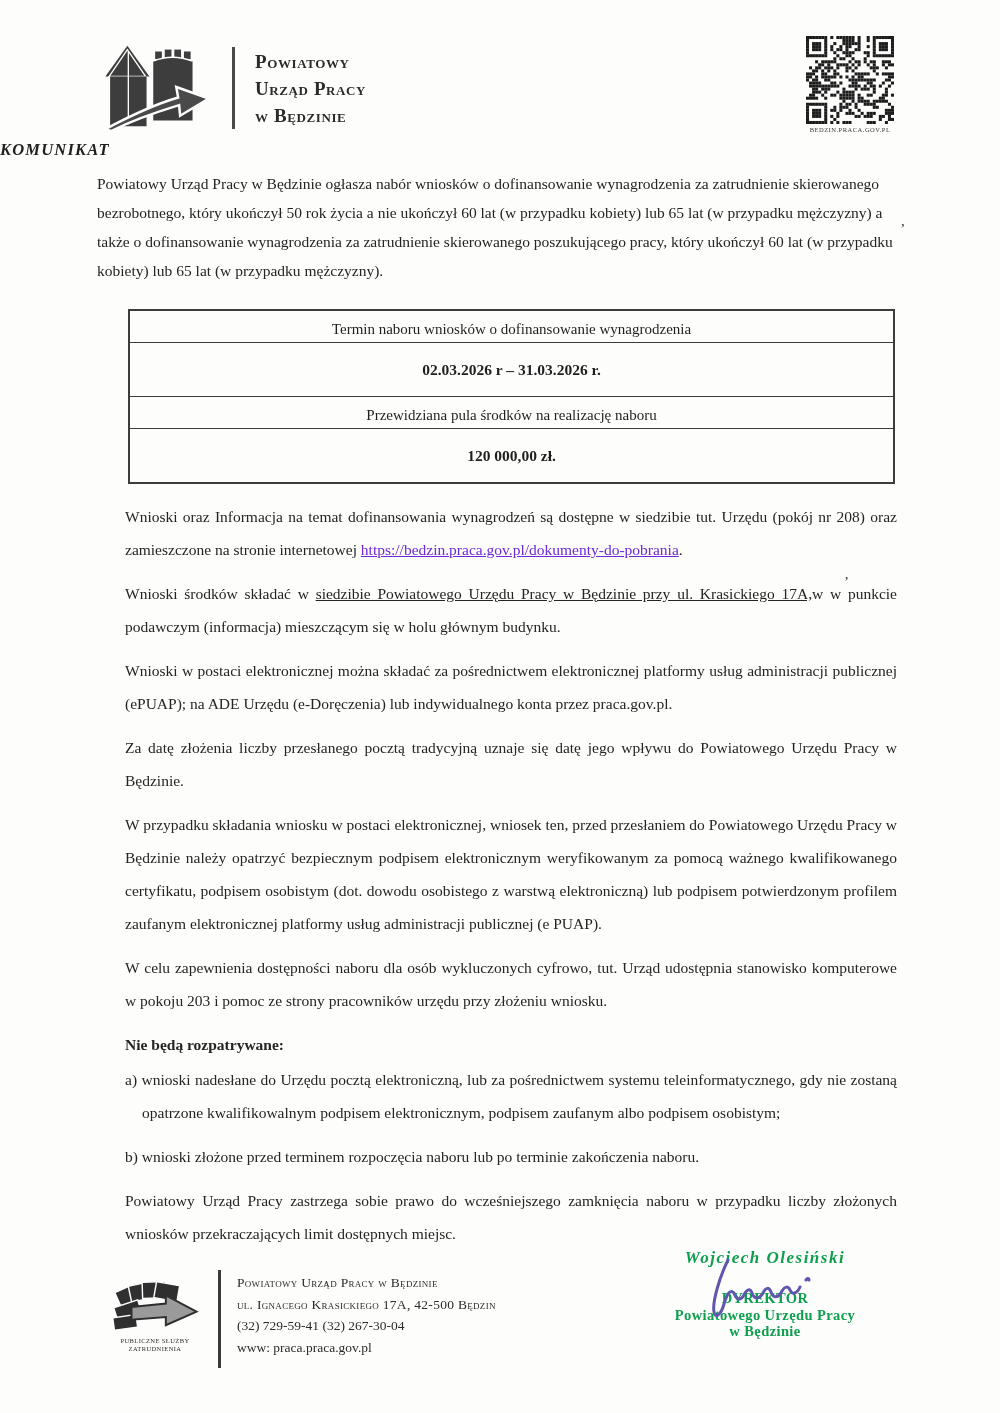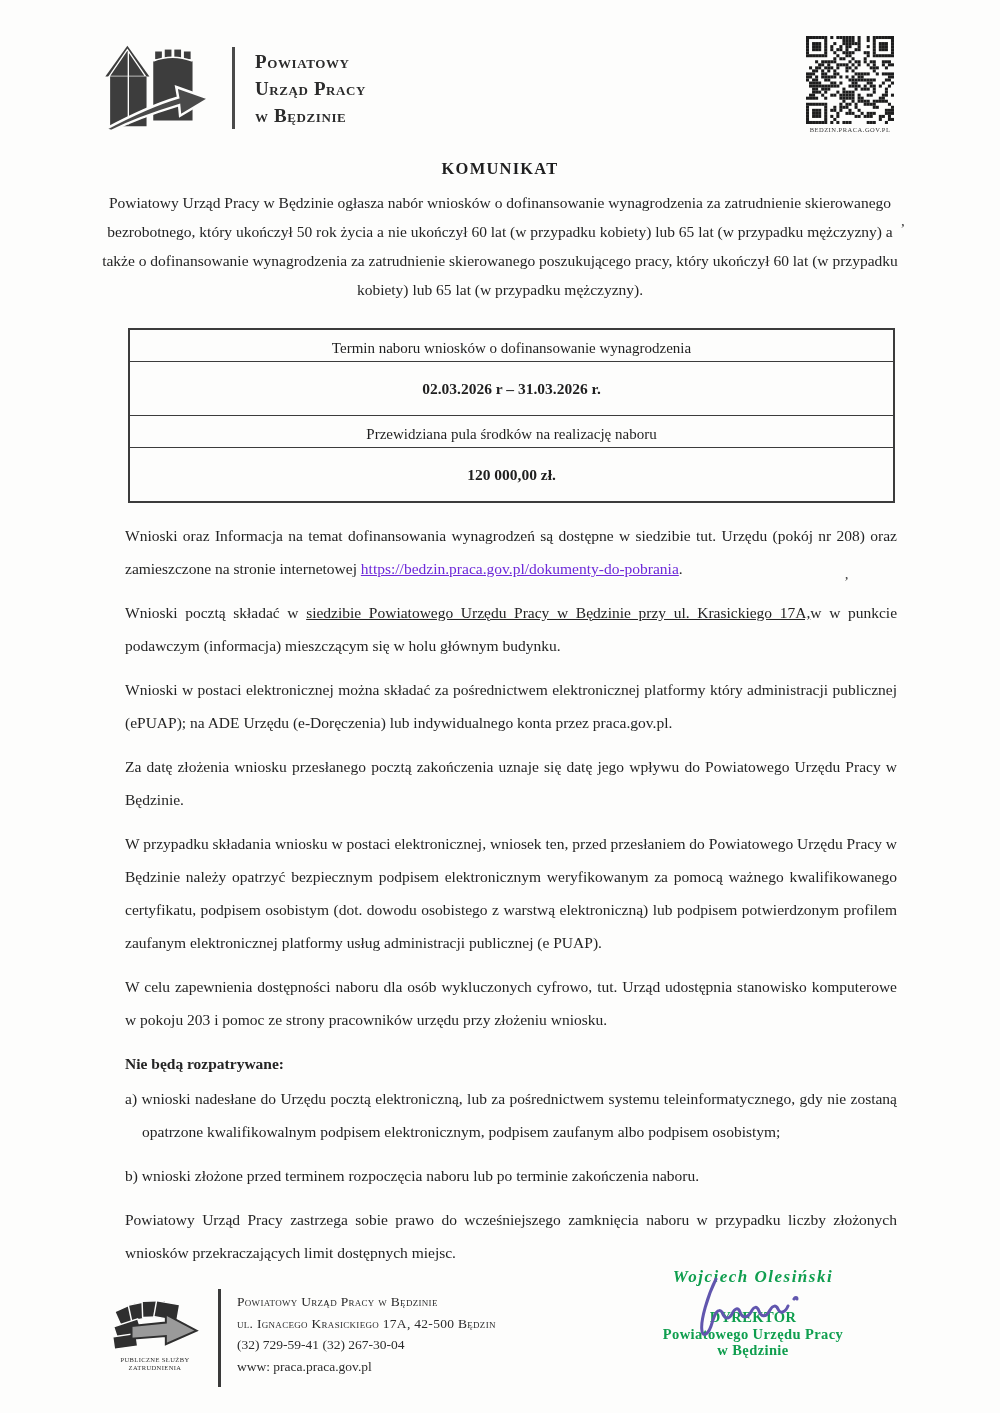--- a/index.html
+++ b/index.html
@@ -11,22 +11,22 @@
   .logo-wrap{display:flex;align-items:center;}
   .logo-svg{width:118px;height:92px;display:block;}
   .hdr-divider{width:3px;height:82px;background:#4a4a4a;margin:4px 20px 0 14px;}
   .org-lines{padding-top:4px;}
   .org-line{font-variant:small-caps;font-weight:600;font-size:19px;line-height:27px;
             letter-spacing:.6px;color:#2b2b2b;}
   .qr-wrap{margin-left:auto;text-align:center;margin-top:-4px;width:100px;}
   .qr-svg{width:88px;height:88px;display:block;margin:0 auto;}
   .qr-caption{font-size:6.5px;letter-spacing:.5px;color:#3a3a3a;margin-top:2px;}
   
-  .title{text-align:center;font-weight:700;font-size:16.5px;letter-spacing:1.2px;margin-top:26px;}
-  .intro{width:806px;margin:9px auto 0;text-align:center;font-size:15.5px;line-height:29px;color:#242424;}
+  .title{font-weight:700;font-size:16.5px;letter-spacing:1.2px;margin-top:7px;font-style:italic;}
+  .intro{width:806px;margin:9px auto 0;text-align:left;font-size:15.5px;line-height:29px;color:#242424;}
   
   .info-table{margin:24px 0 0 128px;width:763px;border:2px solid #3c3c3c;background:#fdfdfc;}
   .tr{border-bottom:1px solid #3c3c3c;text-align:center;}
   .tr:last-child{border-bottom:none;}
   .tr.label{font-size:15px;padding:10px 0 4px;}
   .tr.value{font-weight:700;font-size:15.5px;height:53px;display:flex;align-items:center;justify-content:center;}
   
   .body-text{margin:16px 103px 0 125px;font-size:15.5px;line-height:33px;color:#242424;}
   .body-text p{margin:0 0 11px 0;text-align:justify;}
   .u{text-decoration:underline;}
@@ -36,21 +36,21 @@
   .closing{margin-top:12px;}
   
   .footer{position:relative;margin-top:16px;padding-left:100px;display:flex;align-items:flex-start;}
   .psz-wrap{text-align:center;width:110px;padding-top:14px;}
   .psz-svg{width:96px;height:56px;display:block;margin:0 auto;}
   .psz-caption{font-size:6.5px;letter-spacing:.4px;color:#2e2e2e;line-height:8px;margin-top:1px;}
   .ftr-divider{width:3px;height:98px;background:#3a3a3a;margin:4px 16px 0 8px;}
   .addr{font-size:13.5px;line-height:21.5px;padding-top:6px;color:#2b2b2b;}
   .sc{font-variant:small-caps;letter-spacing:.3px;}
   
-  .signature{position:absolute;right:112px;top:-18px;width:270px;text-align:center;}
+  .signature{position:absolute;right:100px;top:-18px;width:270px;text-align:center;}
   .sig-name{font-style:italic;font-weight:700;font-size:17px;letter-spacing:1.5px;}
   .sig-title{font-weight:700;font-size:14.5px;line-height:16.5px;letter-spacing:.4px;margin-top:22px;}
   .sig-ink{position:absolute;left:38px;top:10px;width:185px;height:64px;z-index:2;pointer-events:none;}
   
   .artifact{position:absolute;font-size:15px;color:#3a3a3a;}
   .a1{left:901px;top:213px;}
   .a2{left:843px;top:574px;font-style:italic;}
 </style>
 </head>
 <body>
@@ -499,23 +499,23 @@
 
   <div class="info-table">
     <div class="tr label">Termin naboru wniosków o dofinansowanie wynagrodzenia</div>
     <div class="tr value">02.03.2026 r – 31.03.2026 r.</div>
     <div class="tr label">Przewidziana pula środków na realizację naboru</div>
     <div class="tr value">120 000,00 zł.</div>
   </div>
 
   <div class="body-text">
     <p><span>Wnioski oraz Informacja na temat dofinansowania wynagrodzeń są dostępne w siedzibie tut. Urzędu (pokój nr 208) oraz zamieszczone na stronie internetowej </span><a class="doc-link">https://bedzin.praca.gov.pl/dokumenty-do-pobrania</a><span>.</span></p>
-    <p><span>Wnioski pocztą składać w </span><span class="u">siedzibie Powiatowego Urzędu Pracy w Będzinie przy ul. Krasickiego 17A,</span><span>w w punkcie podawczym (informacja) mieszczącym się w holu głównym budynku.</span></p>
-    <p>Wnioski w postaci elektronicznej można składać za pośrednictwem elektronicznej platformy który administracji publicznej (ePUAP); na ADE Urzędu (e-Doręczenia) lub indywidualnego konta przez praca.gov.pl.</p>
-    <p>Za datę złożenia wniosku przesłanego pocztą zakończenia uznaje się datę jego wpływu do Powiatowego Urzędu Pracy w Będzinie.</p>
+    <p><span>Wnioski środków składać w </span><span class="u">siedzibie Powiatowego Urzędu Pracy w Będzinie przy ul. Krasickiego 17A,</span><span>w w punkcie podawczym (informacja) mieszczącym się w holu głównym budynku.</span></p>
+    <p>Wnioski w postaci elektronicznej można składać za pośrednictwem elektronicznej platformy usług administracji publicznej (ePUAP); na ADE Urzędu (e-Doręczenia) lub indywidualnego konta przez praca.gov.pl.</p>
+    <p>Za datę złożenia liczby przesłanego pocztą tradycyjną uznaje się datę jego wpływu do Powiatowego Urzędu Pracy w Będzinie.</p>
     <p>W przypadku składania wniosku w postaci elektronicznej, wniosek ten, przed przesłaniem do Powiatowego Urzędu Pracy w Będzinie należy opatrzyć bezpiecznym podpisem elektronicznym weryfikowanym za pomocą ważnego kwalifikowanego certyfikatu, podpisem osobistym (dot. dowodu osobistego z warstwą elektroniczną) lub podpisem potwierdzonym profilem zaufanym elektronicznej platformy usług administracji publicznej (e PUAP).</p>
     <p>W celu zapewnienia dostępności naboru dla osób wykluczonych cyfrowo, tut. Urząd udostępnia stanowisko komputerowe w pokoju 203 i pomoc ze strony pracowników urzędu przy złożeniu wniosku.</p>
     <div class="list-heading">Nie będą rozpatrywane:</div>
     <p class="li">a) wnioski nadesłane do Urzędu pocztą elektroniczną, lub za pośrednictwem systemu teleinformatycznego, gdy nie zostaną opatrzone kwalifikowalnym podpisem elektronicznym, podpisem zaufanym albo podpisem osobistym;</p>
     <p class="li">b) wnioski złożone przed terminem rozpoczęcia naboru lub po terminie zakończenia naboru.</p>
     <p class="closing">Powiatowy Urząd Pracy zastrzega sobie prawo do wcześniejszego zamknięcia naboru w przypadku liczby złożonych wniosków przekraczających limit dostępnych miejsc.</p>
   </div>
 
   <div class="footer">
     <div class="psz-wrap">

